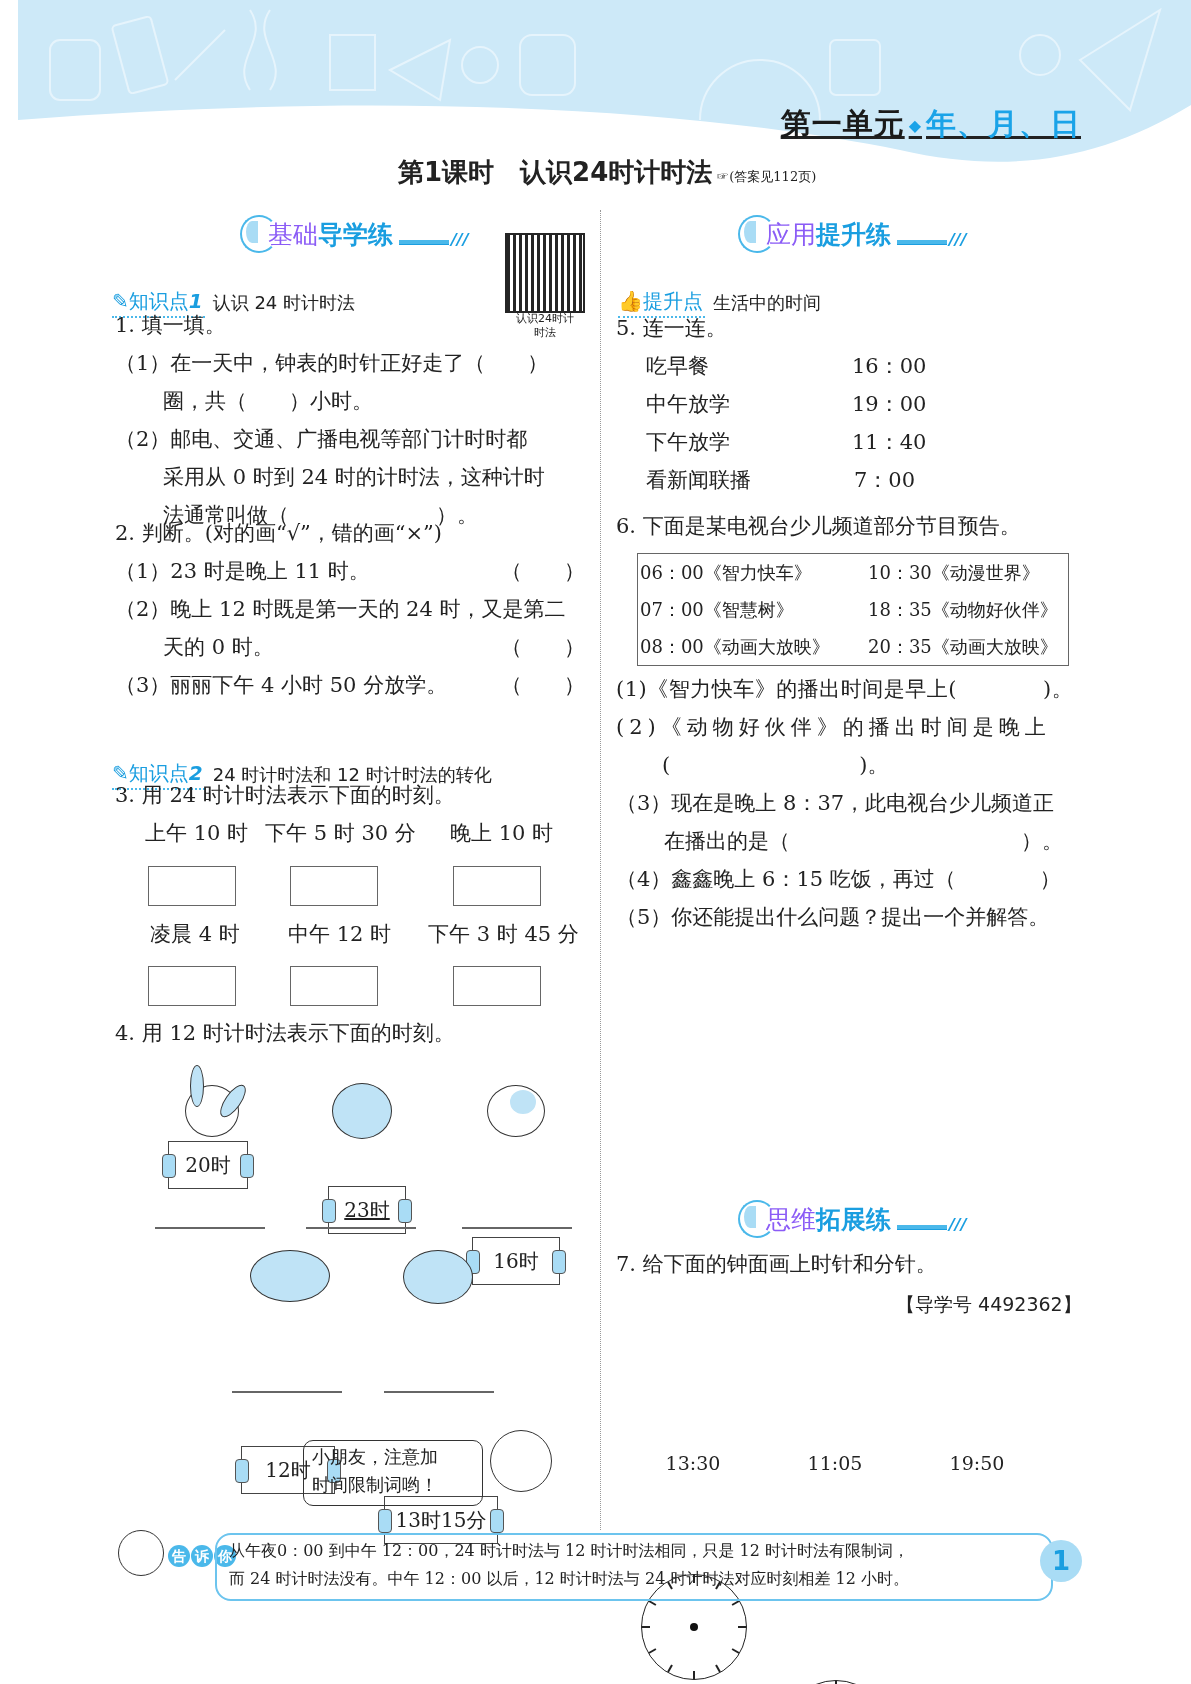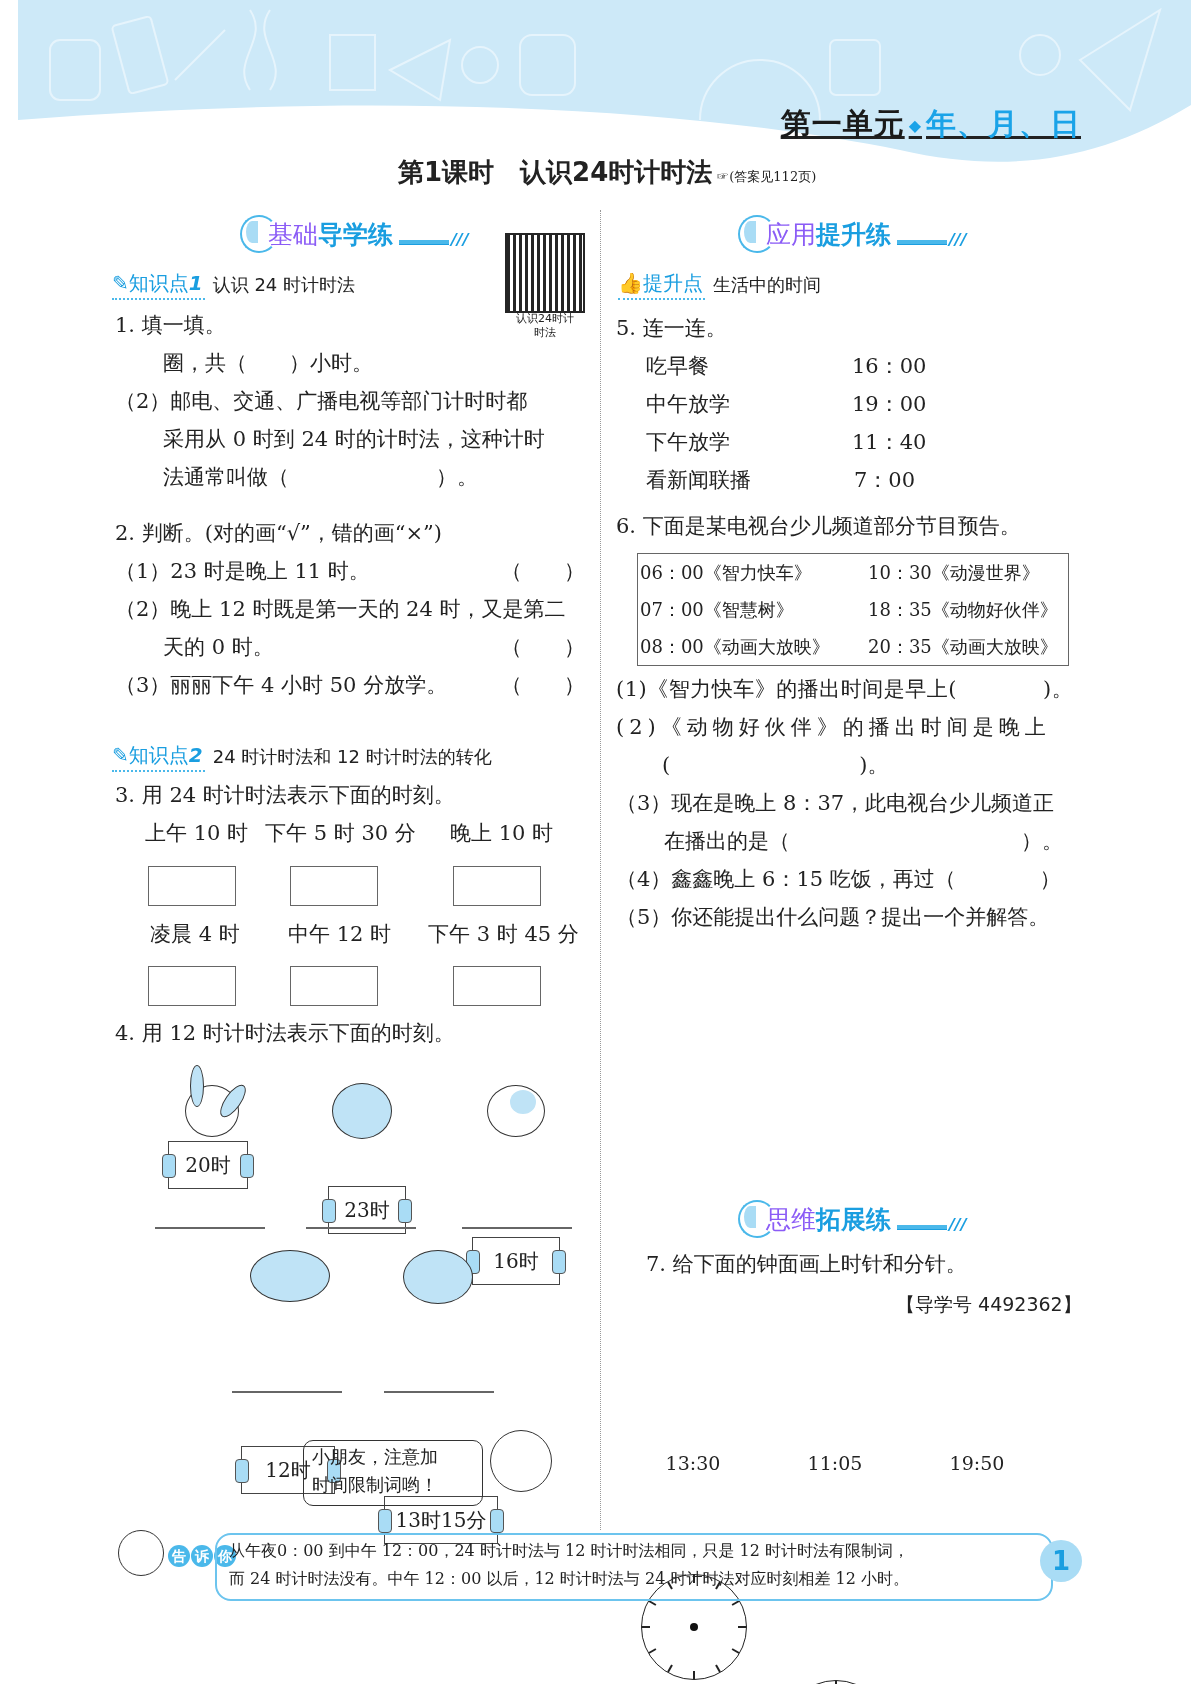--- a/index.html
+++ b/index.html
@@ -13,21 +13,21 @@
   .lesson-title{left:398px;top:155px;font-family:"DejaVu Sans",sans-serif;font-weight:bold;font-size:26px;white-space:nowrap;}
   .lesson-title .ref{font-family:"DejaVu Serif",serif;font-weight:normal;font-size:13px;margin-left:4px;}
   .divider{left:600px;top:210px;height:1320px;border-left:1.5px dotted #999;}
   .sec-banner{height:44px;display:flex;align-items:center;}
   .sec-banner .ring{width:34px;height:34px;border-radius:50%;border:2px solid #4ab8ea;border-right-color:transparent;position:relative;margin-right:-10px;}
   .sec-banner .ring::after{content:"";position:absolute;left:4px;top:4px;width:12px;height:22px;border-radius:50% 0 0 50%;background:#a9dcf5;}
   .sec-banner .t1{font-family:"DejaVu Sans",sans-serif;font-size:25px;color:#8b5cf6;}
   .sec-banner .t2{font-family:"DejaVu Sans",sans-serif;font-size:25px;font-weight:bold;color:#1a9ee0;}
   .sec-banner .line{width:50px;height:4px;background:#4ab8ea;margin-left:6px;margin-top:16px;border-bottom:1px solid #1a9ee0;}
   .sec-banner .slash{font-family:"DejaVu Sans",sans-serif;color:#1a9ee0;font-weight:bold;font-style:italic;font-size:16px;margin-left:2px;margin-top:10px;}
-  .kp{display:flex;align-items:center;font-size:19px;}
+  .kp{display:flex;align-items:center;font-size:19px;margin-top:18px;}
   .kp .tag{font-family:"DejaVu Sans",sans-serif;color:#1a9ee0;font-size:20px;border-bottom:2px dotted #4ab8ea;padding:0 2px 1px 0;margin-right:8px;}
   .kp .tag .n{font-style:italic;font-weight:bold;}
   .kp .txt{font-family:"DejaVu Sans",sans-serif;font-size:18px;}
   .q{font-size:21px;line-height:38px;white-space:nowrap;}
   .q.ind{padding-left:48px;}
   .qr{left:505px;top:233px;width:76px;height:76px;background:
     repeating-linear-gradient(90deg,#000 0 3px,#fff 3px 6px),#000;opacity:.85;border:2px solid #000;}
   .qr-label{left:500px;top:312px;width:90px;text-align:center;font-family:"DejaVu Sans",sans-serif;font-size:11px;line-height:14px;}
   .box{width:86px;height:38px;border:1.5px solid #666;}
   .sched{left:637px;top:553px;width:430px;border:1.5px solid #666;font-size:18px;}
@@ -93,20 +93,21 @@
   <div>时法</div>
 </div>
 
 <div class="abs kp" style="left:112px;top:270px;">
   <span class="tag"><span>✎</span><span>知识点</span><span class="n">1</span></span>
   <span class="txt">认识 24 时计时法</span>
 </div>
 
 <div class="abs" style="left:115px;top:306px;width:480px;">
   <div class="q">1. 填一填。</div>
+  <div class="q">（1）在一天中，钟表的时针正好走了（　　）</div>
   <div class="q ind">圈，共（　　）小时。</div>
   <div class="q">（2）邮电、交通、广播电视等部门计时时都</div>
   <div class="q ind">采用从 0 时到 24 时的计时法，这种计时</div>
   <div class="q ind">法通常叫做（　　　　　　　）。</div>
 </div>
 
 <div class="abs" style="left:115px;top:514px;width:480px;">
   <div class="q">2. 判断。(对的画“√”，错的画“×”)</div>
   <div class="q" style="position:relative;"><span>（1）23 时是晚上 11 时。</span><span style="position:absolute;right:10px;">（　　）</span></div>
   <div class="q">（2）晚上 12 时既是第一天的 24 时，又是第二</div>
@@ -138,21 +139,21 @@
 <div class="animal" style="left:185px;top:1085px;width:52px;height:50px;background:#fff;"></div>
 <div class="animal" style="left:190px;top:1065px;width:12px;height:40px;background:#bfe3f6;border-radius:50%;"></div>
 <div class="animal" style="left:225px;top:1082px;width:14px;height:36px;background:#bfe3f6;transform:rotate(35deg);"></div>
 <div class="abs card" style="left:168px;top:1141px;width:78px;">
     <span class="hand" style="left:-7px;"></span>
     <span>20时</span>
     <span class="hand" style="right:-7px;"></span>
   </div>
 
 <div class="animal" style="left:332px;top:1083px;width:58px;height:54px;"></div>
-<div class="abs card" style="left:328px;top:1138px;width:76px;">
+<div class="abs card" style="left:328px;top:1138px;width:76px;text-decoration:underline;">
     <span class="hand" style="left:-7px;"></span>
     <span>23时</span>
     <span class="hand" style="right:-7px;"></span>
   </div>
 
 <div class="animal" style="left:487px;top:1085px;width:56px;height:50px;background:#fff;"></div>
 <div class="animal" style="left:510px;top:1090px;width:26px;height:24px;border:none;"></div>
 <div class="abs card" style="left:472px;top:1141px;width:86px;">
     <span class="hand" style="left:-7px;"></span>
     <span>16时</span>
@@ -240,21 +241,21 @@
 </div>
 
 <div class="abs sec-banner" style="left:738px;top:1197px;">
   <div class="ring"></div>
   <span class="t1">思维</span>
     <span class="t2">拓展练</span>
   <div class="line"></div>
     <span class="slash">///</span>
 </div>
 
-<div class="abs q" style="left:616px;top:1245px;margin-left:30px;">7. 给下面的钟面画上时针和分针。</div>
+<div class="abs q" style="left:616px;top:1245px;">7. 给下面的钟面画上时针和分针。</div>
 <div class="abs q" style="left:896px;top:1285px;font-family:'DejaVu Sans',sans-serif;font-size:19px;">【导学号 4492362】</div>
 
 <div class="abs clock" style="left:641px;top:1334px;">
   <div class="tick" style="transform:rotate(0deg)"></div>
     <div class="tick" style="transform:rotate(30deg)"></div>
     <div class="tick" style="transform:rotate(60deg)"></div>
     <div class="tick" style="transform:rotate(90deg)"></div>
     <div class="tick" style="transform:rotate(120deg)"></div>
     <div class="tick" style="transform:rotate(150deg)"></div>
     <div class="tick" style="transform:rotate(180deg)"></div>

